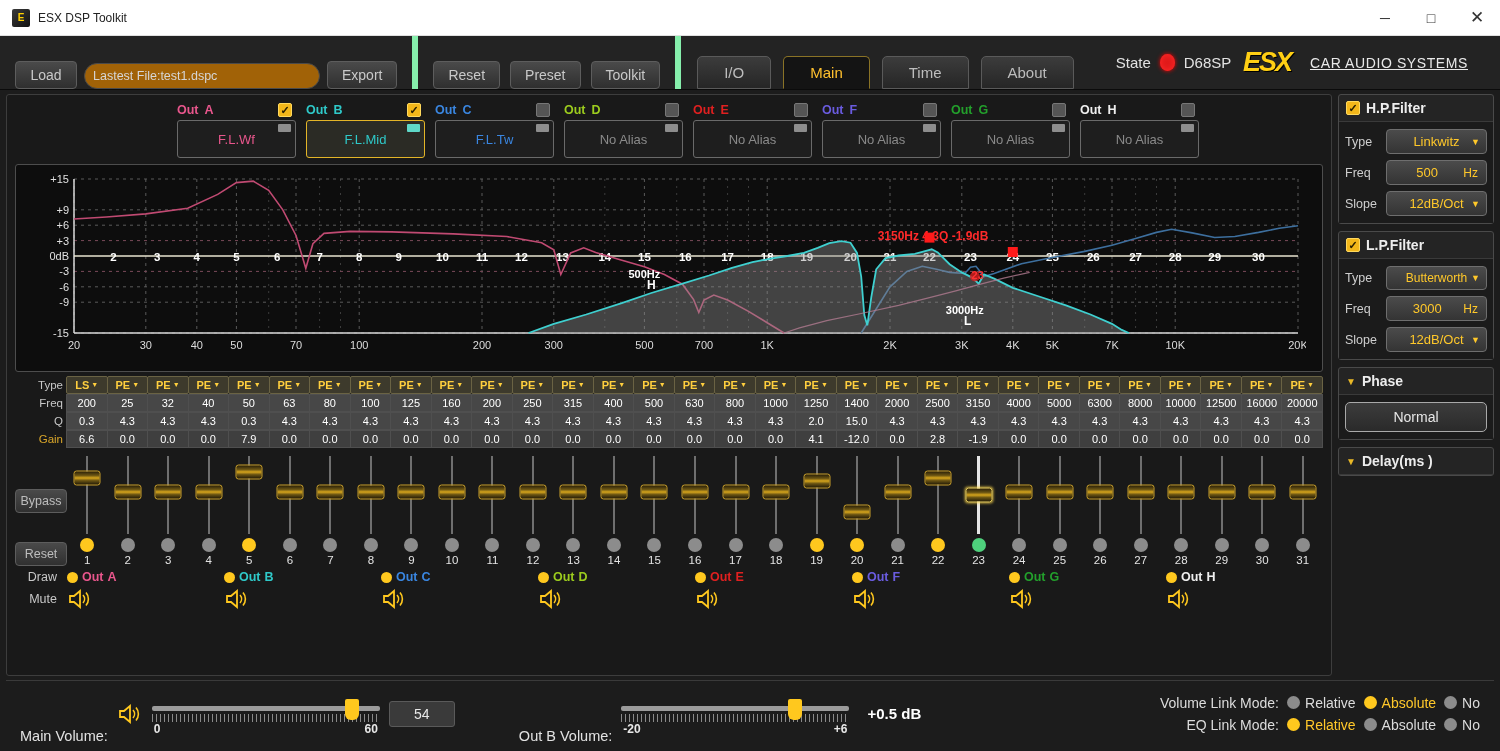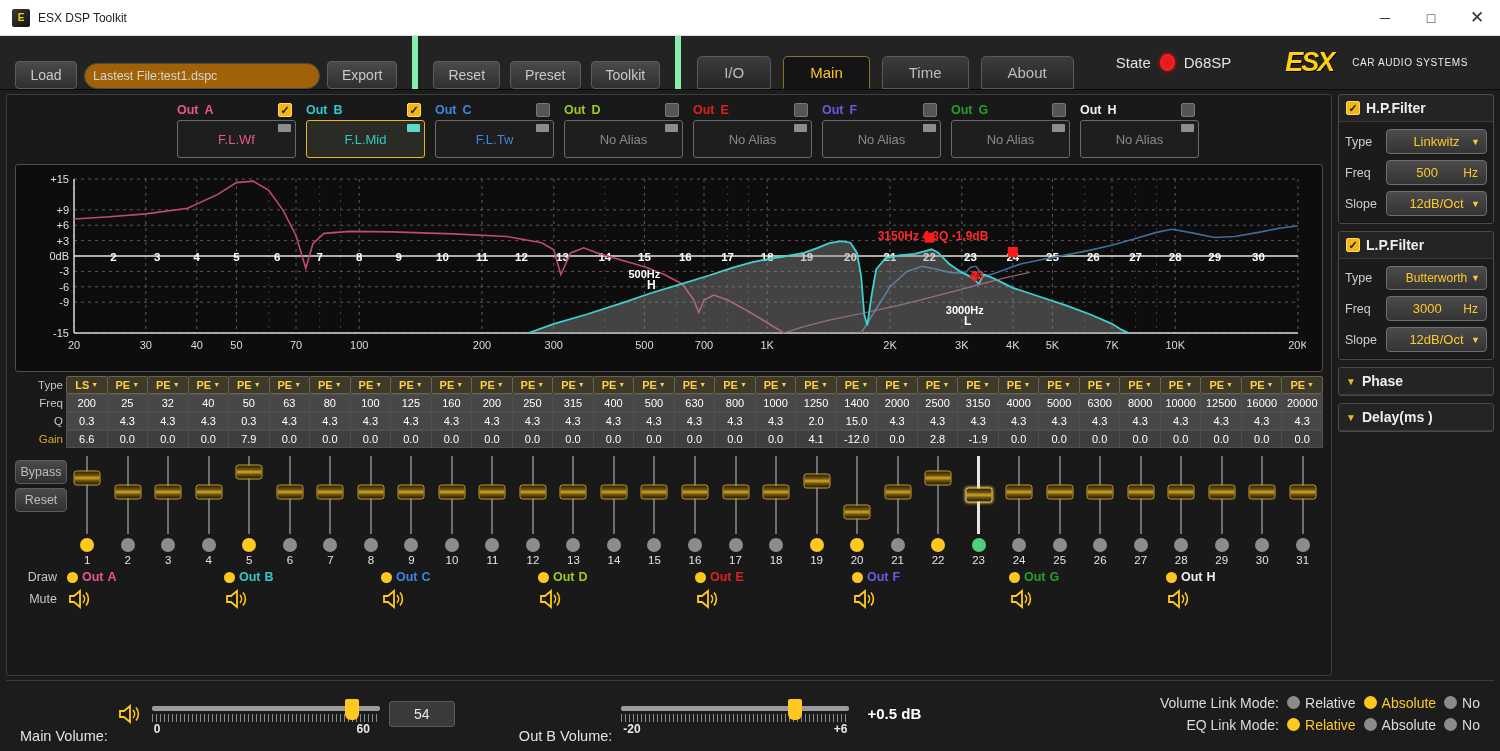--- a/index.html
+++ b/index.html
@@ -52,21 +52,21 @@
     border:1px solid #5a5a5a;border-radius:5px 5px 0 0;
     color:#bdbdbd;font-size:15px;padding:7px 26px;margin:6px 6px 0 6px;
   }
   .tab.active{ background:#141414;border-color:#8a7326;color:#ffc02e;border-bottom-color:#141414;}
   .statewrap{ display:flex;align-items:center;gap:9px;margin-left:26px;font-size:15px;color:#e2e2e2;}
   .led{ width:15px;height:17px;border-radius:50%;background:#e01a1a;
         box-shadow:0 0 6px #ff2a2a inset, 0 0 4px #ff0000; }
   .logo{ margin-left:auto;margin-right:32px;display:flex;align-items:center;gap:19px;}
   .logo-mark{ font-size:27px;font-weight:bold;font-style:italic;color:#ffcf14;
               text-shadow:1px 1px 0 #000;letter-spacing:-2px; }
-  .logo-txt{ font-size:10px;color:#e9e9e9;letter-spacing:.6px; }
+  .logo-txt{ font-size:14px;color:#e9e9e9;letter-spacing:.6px;text-decoration:underline; }
 
   
   .wrap{ display:flex; padding:4px 6px 0 6px; gap:6px; height:586px; }
   .mainpanel{
     flex:1;background:#191919;border:1px solid #3d3d3d;border-radius:3px;
     padding:6px 8px;position:relative;
   }
   .side{ width:156px;display:flex;flex-direction:column;gap:7px; }
 
   
@@ -105,21 +105,21 @@
   .pcell{ height:18px;line-height:16px;border:1px solid #4f4f4f;background:#3a3a3a;
           text-align:center;color:#fff;font-size:11px;margin:0 0 0 -1px;overflow:hidden;}
   .pcell.type{ background:#3d3a2c;border-color:#6a6344;color:#ffcf3e;font-weight:bold;
                display:flex;align-items:center;justify-content:center;gap:2px;border-radius:2px;}
   .pcell.type i{ font-style:normal;font-size:7px;color:#ffcf3e;}
   .pcell.num{ background:#474747; }
   .pcell.gain{ background:#3f3f3f; }
 
   
   .sliderzone{ display:flex; margin-top:6px; height:112px; }
-  .sidebtns{ width:52px;display:flex;flex-direction:column;gap:4px;padding-top:6px;}
+  .sidebtns{ width:52px;display:flex;flex-direction:column;gap:29px;padding-top:6px;justify-content:flex-end;}
   .sbtn{ background:linear-gradient(180deg,#4a4a4a,#303030);border:1px solid #5d5d5d;
          border-radius:4px;color:#bdbdbd;font-size:12.5px;padding:4px 0;text-align:center;}
   .strip{ flex:1;display:flex; }
   .sl{ flex:1;display:flex;flex-direction:column;align-items:center;position:relative; }
   .track{ width:2px;background:#6f6f6f;height:78px;position:relative;margin-top:2px;}
   .track.hl{ background:#e6e6e6;width:3px;}
   .knob{ position:absolute;left:50%;transform:translate(-50%,-50%);
          width:27px;height:15px;border-radius:3px;
          background:linear-gradient(180deg,#2a2008 0%,#6a5413 30%,#d6a51c 50%,#6a5413 70%,#241c07 100%);
          border:1px solid #caa02a;}
@@ -1031,20 +1031,23 @@
           </span>
         </div>
       </div>
     </div>
 
     <div class="panel">
       <div class="phead">
         <span class="tri">▼</span>
         <span>Phase</span>
       </div>
+      <div class="pbody">
+        <div class="normalbtn">Normal</div>
+      </div>
     </div>
 
     <div class="panel">
       <div class="phead">
         <span class="tri">▼</span>
         <span>Delay(ms )</span>
       </div>
     </div>
 
   </div>
@@ -1057,21 +1060,21 @@
     <svg class="spk" viewBox="0 0 26 22">
       <path d="M3 8h4l6-5v16l-6-5H3z" fill="none" stroke="#ffc81e" stroke-width="1.8"></path>
       <path d="M16 7a6 6 0 010 8" fill="none" stroke="#ffc81e" stroke-width="1.6"></path>
       <path d="M19 4.5a10 10 0 010 13" fill="none" stroke="#ffc81e" stroke-width="1.6"></path>
     </svg>
     <div class="slideunit" id="mainvol">
         <div class="strack"></div>
         <div class="ticks"></div>
         <div class="shandle" style="left:88%"></div>
         <div class="endlbl" style="left:2px">0</div>
-        <div class="endlbl" style="right:10px">60</div>
+        <div class="endlbl" style="right:2px">60</div>
       </div>
     <div class="valbox">54</div>
   </div>
 
   <div class="volgrp" style="margin-left:64px">
     <span class="lb">Out B Volume:</span>
     <div class="slideunit" id="outvol">
         <div class="strack"></div>
         <div class="ticks"></div>
         <div class="shandle" style="left:76%"></div>

